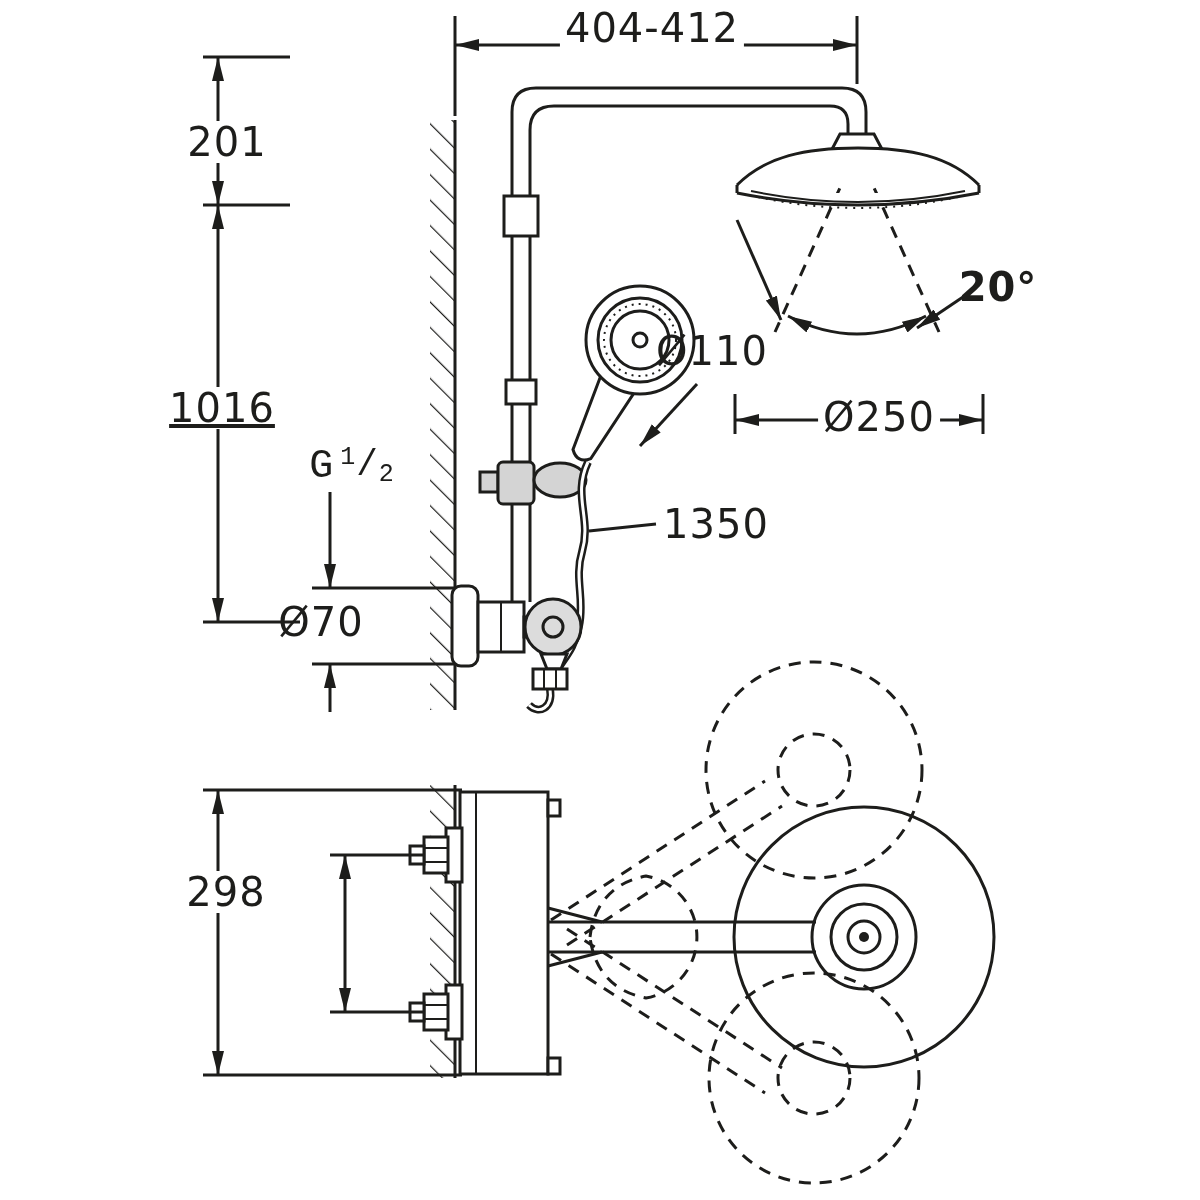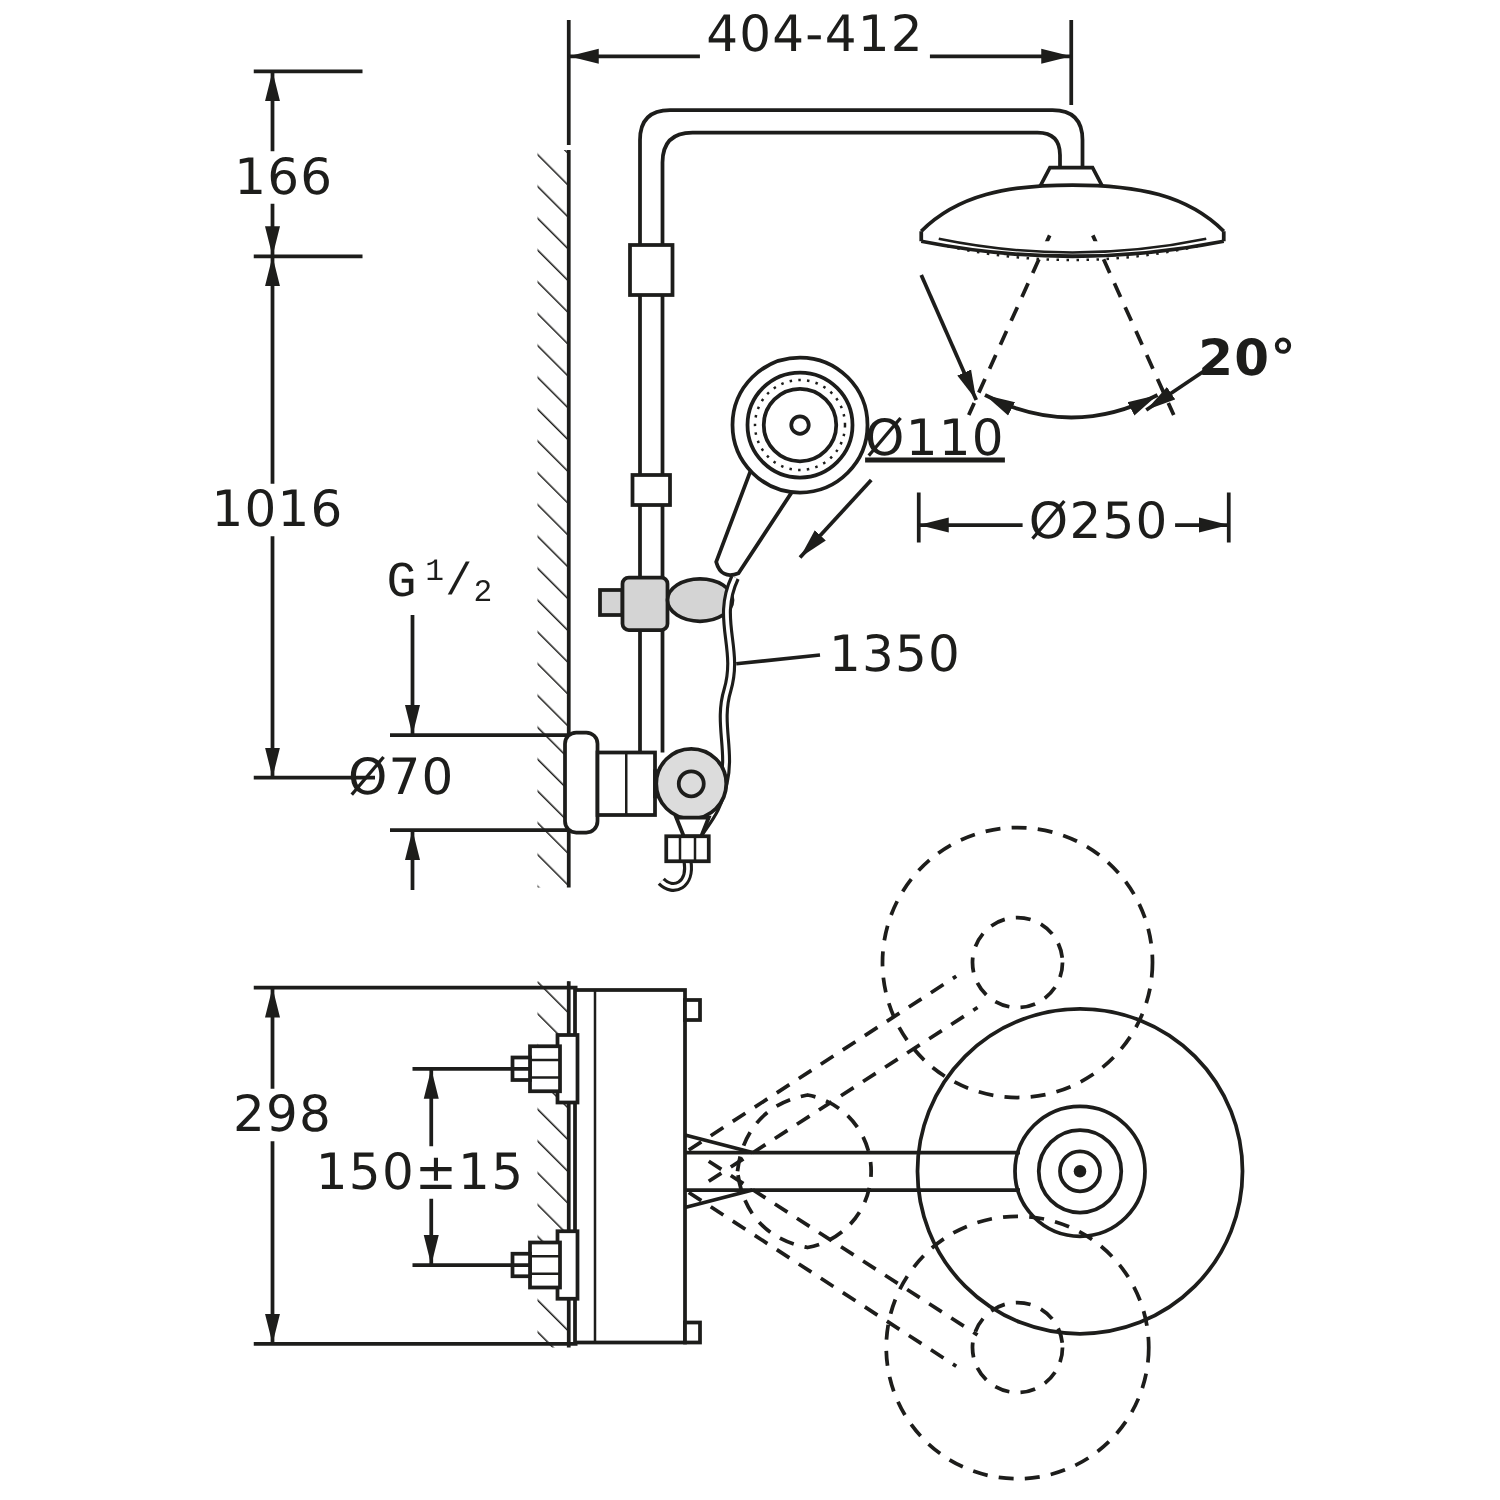--- a/index.html
+++ b/index.html
@@ -196,24 +196,23 @@
     <line x1="203" y1="1075" x2="462" y2="1075"></line>
     <line x1="218" y1="790" x2="218" y2="1075" marker-start="url(#arr)" marker-end="url(#arr)"></line>
 
     <line x1="330" y1="855" x2="424" y2="855"></line>
     <line x1="330" y1="1012" x2="424" y2="1012"></line>
     <line x1="345" y1="855" x2="345" y2="1012" marker-start="url(#arr)" marker-end="url(#arr)"></line>
   </g>
 </svg>
 
 <div class="dim-label" style="left:652px; top:28px;">404-412</div>
-<div class="dim-label" style="left:227px; top:142px;">166</div>
-<div class="dim-label" style="left:222px; top:408px;">1016</div>
+<div class="dim-label" style="left:227px; top:142px;">201</div>
+<div class="dim-label" style="left:222px; top:408px;text-decoration:underline;">1016</div>
 <div class="dim-label no-bg" style="left:998px; top:287px;font-weight:bold;">20°</div>
-<div class="dim-label no-bg" style="left:748px; top:351px;text-decoration:underline;">Ø110</div>
+<div class="dim-label no-bg" style="left:712px; top:351px;">Ø110</div>
 <div class="dim-label" style="left:879px; top:417px;">Ø250</div>
 <div class="dim-label no-bg thread" style="left:352px; top:467px;font-family:Liberation Mono, monospace;"><span>G</span><span class="frac-top">1</span><span class="frac-slash">/</span><span class="frac-bot">2</span></div>
 <div class="dim-label no-bg" style="left:321px; top:622px;">Ø70</div>
 <div class="dim-label no-bg" style="left:716px; top:524px;">1350</div>
 <div class="dim-label" style="left:226px; top:892px;">298</div>
-<div class="dim-label" style="left:336px; top:938px;">150±15</div>
 
 </div>
 
 </body></html>

